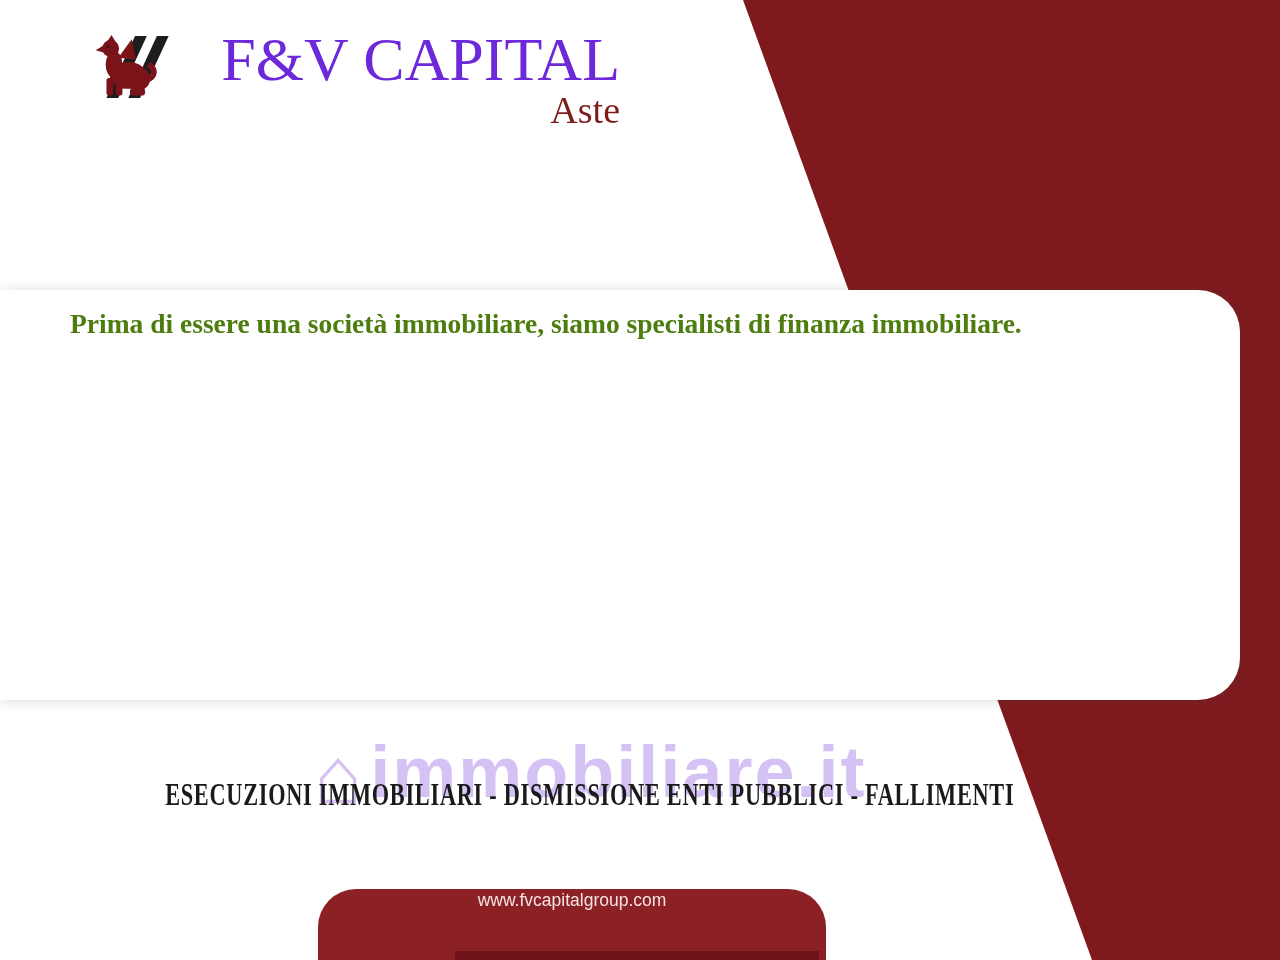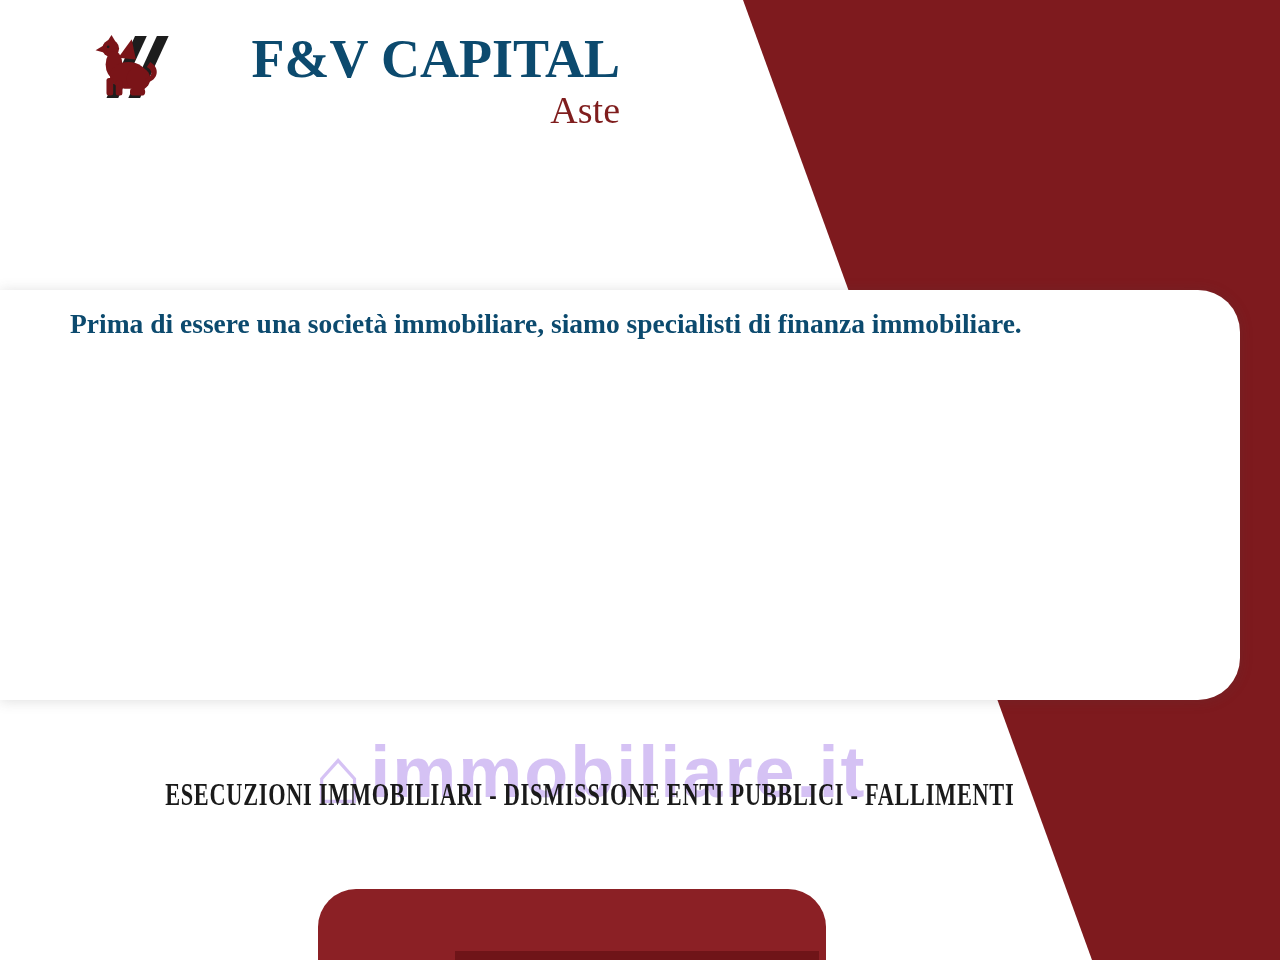--- a/index.html
+++ b/index.html
@@ -14,34 +14,34 @@
     position:absolute; left:0; top:0; width:1280px; height:960px;
     background:#7E1A1E;
     clip-path:polygon(743px 0px, 1280px 0px, 1280px 960px, 1092px 960px);
   }
 
   
   .brand { position:absolute; left:88px; top:26px; display:flex; align-items:flex-start; }
   .brand svg { width:84px; height:66px; margin-top:8px; }
   .brand-text { display:flex; flex-direction:column; align-items:flex-end; width:448px; margin-left:0px; }
   .brand-name {
-    font-size:54px; line-height:66px; color:#0c4a6e; white-space:nowrap;
-    letter-spacing:0px; font-weight:700;
+    font-size:62px; line-height:66px; color:#6d28d9; white-space:nowrap;
+    letter-spacing:0px; font-weight:400;
   }
   .brand-sub { font-size:38px; line-height:40px; color:#7f1d1d; margin-top:-2px; font-weight:400; }
 
   
   .panel {
     position:absolute; left:0; top:290px; width:1240px; height:410px;
     background:#ffffff; border-radius:0 42px 42px 0;
     box-shadow:0 1px 14px rgba(70,70,70,0.18);
   }
   .panel p {
     position:absolute; left:70px; width:1170px; margin:0;
-    font-size:27.5px; line-height:57px; font-weight:700; color:#0c4a6e;
+    font-size:27.5px; line-height:57px; font-weight:700; color:#4d7c0f;
   }
   .p1 { top:5px;   white-space:nowrap; }
   .p2 { top:113px; }
   .p3 { top:273px; }
 
   
   .watermark {
     position:absolute; left:314px; top:440px; z-index:0;
     font-family:"Liberation Sans", sans-serif; font-weight:700;
     font-size:72px; letter-spacing:2px; color:#6d28d9; opacity:0.28;
@@ -111,16 +111,17 @@
   <div class="panel">
     <div class="watermark"><span class="house">⌂</span><span>immobiliare.it</span></div>
     <p class="p1">Prima di essere una società immobiliare, siamo specialisti di finanza immobiliare.</p>
   </div>
 
   <div class="services">
     <span>ESECUZIONI IMMOBILIARI - DISMISSIONE ENTI PUBBLICI - FALLIMENTI</span>
   </div>
 
   <div class="footer-box">
+    <div class="footer-line2">www.fvcapitalgroup.com</div>
   </div>
   <div class="footer-dark-strip"></div>
 
 </div>
 
 </body></html>

